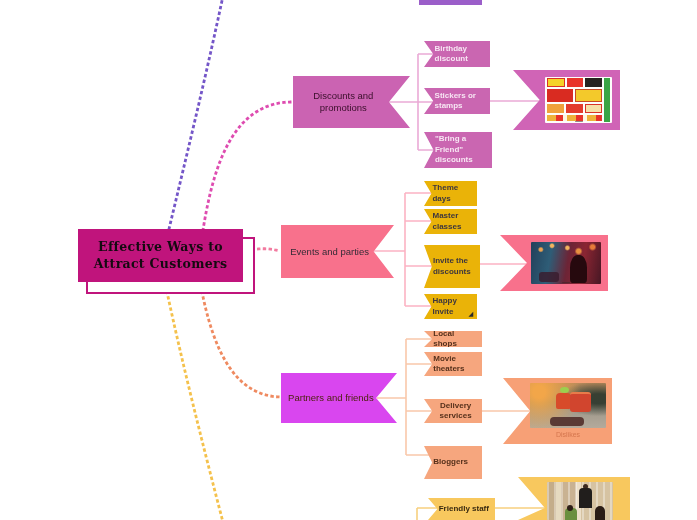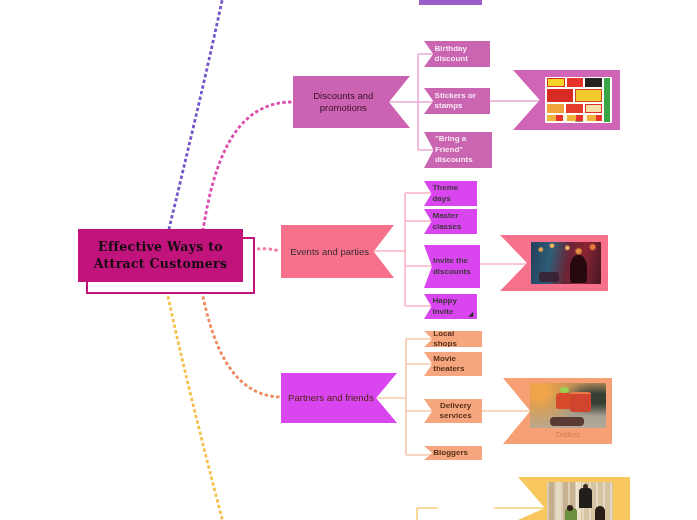--- a/index.html
+++ b/index.html
@@ -26,21 +26,21 @@
   #central{position:absolute;left:78px;top:229px;width:165px;height:53px;background:#c0147c;
            display:flex;align-items:center;justify-content:center;text-align:center;
            font-family:"DejaVu Serif",serif;font-weight:bold;font-size:12.5px;line-height:1.3;
            color:#140a10;letter-spacing:.3px;}
   .cap{position:absolute;font-size:7px;color:#d5764e;text-align:center;}
   .ovf{position:absolute;right:4px;bottom:2px;font-size:6px;color:#2a2a2a;line-height:1;}
   
   .disc{background:#cb63b2;color:#3a0f2b;}
   .disc-child{background:#ca66b1;color:#f7e6f3;}
   .ev{background:#f8718c;color:#342b36;}
-  .ev-child{background:#d946ef;color:#3e373e;}
+  .ev-child{background:#eab308;color:#3e373e;}
   .pa{background:#d946ef;color:#4d2310;}
   .pa-child{background:#f6a67e;color:#55301b;}
   .svcflag{background:#f8c85e;color:#3a2a10;}
   .topstub{position:absolute;left:419px;top:0;width:63px;height:5px;background:#9b5ec9;}
   .wm{position:absolute;background:rgba(60,40,40,.55);height:1.5px;width:8px;border-radius:1px;}
 </style>
 </head>
 <body>
 
 <div id="canvas">
@@ -144,38 +144,41 @@
   </div>
   <div class="node child pa-child" style="left:424px;top:331px;width:58px;height:16px;">
     <span class="lbl">Local shops</span>
   </div>
   <div class="node child pa-child" style="left:424px;top:352px;width:58px;height:24px;">
     <span class="lbl">Movie theaters</span>
   </div>
   <div class="node child pa-child" style="left:424px;top:399px;width:58px;height:24px;text-align:center;">
     <span class="lbl">Delivery services</span>
   </div>
-  <div class="node child pa-child" style="left:424px;top:446px;width:58px;height:14px;">
+  <div class="node child pa-child" style="left:424px;top:446px;width:58px;height:33px;">
     <span class="lbl">Bloggers</span>
   </div>
 
   <div class="node imgflag" style="left:503px;top:378px;width:109px;height:66px;background:#f7a076;">
     <div class="photo" style="left:27px;top:5px;width:76px;height:45px;
          background-image:
            radial-gradient(circle at 12% 20%, #f2a649 0 6px, rgba(0,0,0,0) 55%),
            radial-gradient(ellipse at 90% 35%, rgba(45,55,45,.9) 0 12%, rgba(0,0,0,0) 42%),
            linear-gradient(180deg, #b98a5a 0%, #8d8a6e 42%, #a19a8c 62%, #b3aa9c 100%);">
       <div class="blob" style="left:30px;top:4px;width:9px;height:6px;background:#9ccf4e;border-radius:50%;"></div>
       <div class="blob" style="left:26px;top:10px;width:15px;height:16px;background:#d84b2a;border-radius:4px 4px 2px 2px;"></div>
       <div class="blob" style="left:40px;top:9px;width:21px;height:20px;background:#d1452e;border-top:2px solid #e87b4a;border-radius:3px;box-sizing:border-box;"></div>
       <div class="blob" style="left:20px;bottom:2px;width:34px;height:9px;background:#5a3a35;border-radius:4px;"></div>
     </div>
     <span class="cap" style="left:27px;top:53px;width:76px;">Dislikes</span>
   </div>
 
+  <div class="node child svcflag" style="left:428px;top:498px;width:67px;height:22px;font-weight:bold;">
+    <span class="lbl">Friendly staff</span>
+  </div>
 
   <div class="node imgflag svc" style="left:518px;top:477px;width:112px;height:43px;background:#f8c85e;">
     <div class="photo" style="left:29px;top:5px;width:66px;height:38px;
          background-image:
            repeating-linear-gradient(90deg, rgba(255,255,255,.35) 0 2px, rgba(0,0,0,0) 2px 7px),
            linear-gradient(90deg, #c4ad8a 0 14%, #e6dac0 14% 21%, #c9b292 21% 44%, #ecdfc8 44% 52%, #d6c3a2 52% 100%);">
       <div class="blob" style="left:36px;top:2px;width:5px;height:5px;background:#3c2a20;border-radius:50%;"></div>
       <div class="blob" style="left:32px;top:6px;width:13px;height:20px;background:#211e1c;border-radius:4px 4px 0 0;"></div>
       <div class="blob" style="left:18px;bottom:0;width:12px;height:12px;background:#6a8f3f;border-radius:4px 4px 0 0;"></div>
       <div class="blob" style="left:20px;bottom:9px;width:6px;height:6px;background:#2e1f18;border-radius:50%;"></div>

